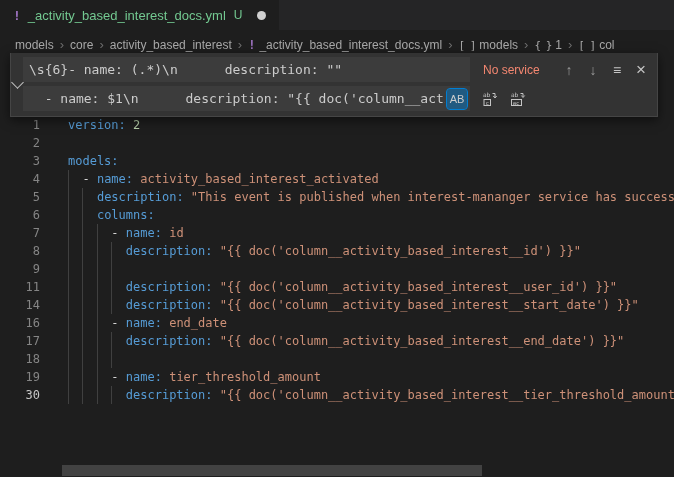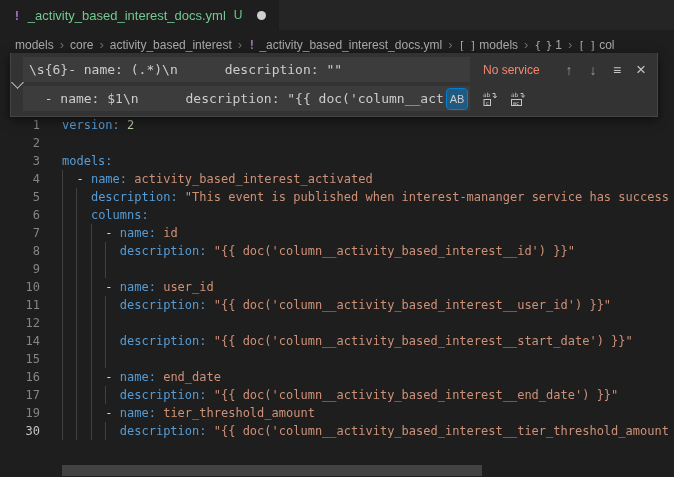--- a/index.html
+++ b/index.html
@@ -44,21 +44,21 @@
   .actions{display:flex;align-items:center;margin-left:2px;}
   .icon-btn{width:24px;height:22px;display:flex;align-items:center;justify-content:center;font-size:14px;color:#c5c5c5;cursor:pointer;}
   .icon-btn.dim{color:#9a9a9a;}
   .replace-actions{display:flex;align-items:center;margin-left:8px;gap:4px;}
   
   .editor{position:absolute;top:112px;left:0;width:674px;bottom:0;padding-top:4px;
           font-family:"DejaVu Sans Mono",monospace;font-size:12px;line-height:18px;overflow:hidden;}
   .line{display:flex;height:18px;position:relative;}
   .ln{width:40px;flex:none;text-align:right;color:#858585;}
   .ln.active{color:#c6c6c6;}
-  .codewrap{position:relative;margin-left:22px;white-space:pre;flex:1;overflow:hidden;}
+  .codewrap{position:relative;margin-left:28px;white-space:pre;flex:1;overflow:hidden;}
   .guide{position:absolute;top:0;bottom:0;width:1px;background:#404040;}
   .tok-k{color:#569cd6}.tok-s{color:#ce9178}.tok-n{color:#b5cea8}.tok-p{color:#d4d4d4}
   .hscrollbar{position:absolute;left:62px;bottom:1px;width:420px;height:11px;background:rgba(121,121,121,.4);}
 </style>
 </head>
 <body>
 
 <div class="tabbar">
   <div class="tab">
     <span class="file-icon">!</span>
@@ -192,46 +192,38 @@
       </div>
       <div class="line">
         <span class="ln">8</span>
         <span class="codewrap"><span class="guide" style="left: 0px;"></span><span class="guide" style="left: 14.46px;"></span><span class="guide" style="left: 28.92px;"></span><span class="guide" style="left: 43.38px;"></span><span class="tok-p">        </span><span class="tok-k">description:</span><span class="tok-p"> </span><span class="tok-s">"{{ doc('column__activity_based_interest__id') }}"</span></span>
       </div>
       <div class="line">
         <span class="ln">9</span>
         <span class="codewrap"><span class="guide" style="left: 0px;"></span><span class="guide" style="left: 14.46px;"></span><span class="guide" style="left: 28.92px;"></span><span class="guide" style="left: 43.38px;"></span></span>
       </div>
       <div class="line">
-        <span class="ln">10</span>
-        <span class="codewrap"><span class="guide" style="left: 0px;"></span><span class="guide" style="left: 14.46px;"></span><span class="guide" style="left: 28.92px;"></span><span class="tok-p">      - </span><span class="tok-k">name:</span><span class="tok-p"> </span><span class="tok-s">user_id</span></span>
-      </div>
-      <div class="line">
         <span class="ln">11</span>
         <span class="codewrap"><span class="guide" style="left: 0px;"></span><span class="guide" style="left: 14.46px;"></span><span class="guide" style="left: 28.92px;"></span><span class="guide" style="left: 43.38px;"></span><span class="tok-p">        </span><span class="tok-k">description:</span><span class="tok-p"> </span><span class="tok-s">"{{ doc('column__activity_based_interest__user_id') }}"</span></span>
       </div>
       <div class="line">
-        <span class="ln">12</span>
-        <span class="codewrap"><span class="guide" style="left: 0px;"></span><span class="guide" style="left: 14.46px;"></span><span class="guide" style="left: 28.92px;"></span><span class="guide" style="left: 43.38px;"></span></span>
-      </div>
-      <div class="line">
         <span class="ln">14</span>
         <span class="codewrap"><span class="guide" style="left: 0px;"></span><span class="guide" style="left: 14.46px;"></span><span class="guide" style="left: 28.92px;"></span><span class="guide" style="left: 43.38px;"></span><span class="tok-p">        </span><span class="tok-k">description:</span><span class="tok-p"> </span><span class="tok-s">"{{ doc('column__activity_based_interest__start_date') }}"</span></span>
       </div>
       <div class="line">
-        <span class="ln">15</span>
-        <span class="codewrap"><span class="guide" style="left: 0px;"></span><span class="guide" style="left: 14.46px;"></span><span class="guide" style="left: 28.92px;"></span><span class="guide" style="left: 43.38px;"></span></span>
-      </div>
-      <div class="line">
         <span class="ln">16</span>
         <span class="codewrap"><span class="guide" style="left: 0px;"></span><span class="guide" style="left: 14.46px;"></span><span class="guide" style="left: 28.92px;"></span><span class="tok-p">      - </span><span class="tok-k">name:</span><span class="tok-p"> </span><span class="tok-s">end_date</span></span>
       </div>
       <div class="line">
         <span class="ln">17</span>
         <span class="codewrap"><span class="guide" style="left: 0px;"></span><span class="guide" style="left: 14.46px;"></span><span class="guide" style="left: 28.92px;"></span><span class="guide" style="left: 43.38px;"></span><span class="tok-p">        </span><span class="tok-k">description:</span><span class="tok-p"> </span><span class="tok-s">"{{ doc('column__activity_based_interest__end_date') }}"</span></span>
+      </div>
+      <div class="line">
+        <span class="ln">18</span>
+        <span class="codewrap"><span class="guide" style="left: 0px;"></span><span class="guide" style="left: 14.46px;"></span><span class="guide" style="left: 28.92px;"></span><span class="guide" style="left: 43.38px;"></span></span>
       </div>
       <div class="line">
         <span class="ln">19</span>
         <span class="codewrap"><span class="guide" style="left: 0px;"></span><span class="guide" style="left: 14.46px;"></span><span class="guide" style="left: 28.92px;"></span><span class="tok-p">      - </span><span class="tok-k">name:</span><span class="tok-p"> </span><span class="tok-s">tier_threshold_amount</span></span>
       </div>
       <div class="line">
         <span class="ln active">30</span>
         <span class="codewrap"><span class="guide" style="left: 0px;"></span><span class="guide" style="left: 14.46px;"></span><span class="guide" style="left: 28.92px;"></span><span class="guide" style="left: 43.38px;"></span><span class="tok-p">        </span><span class="tok-k">description:</span><span class="tok-p"> </span><span class="tok-s">"{{ doc('column__activity_based_interest__tier_threshold_amount</span></span>
       </div>
     </div>

